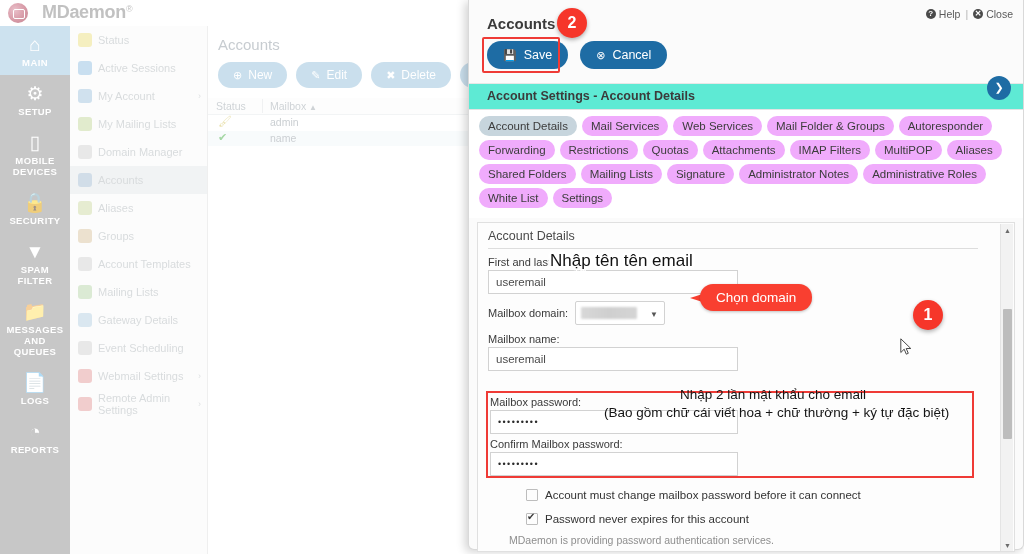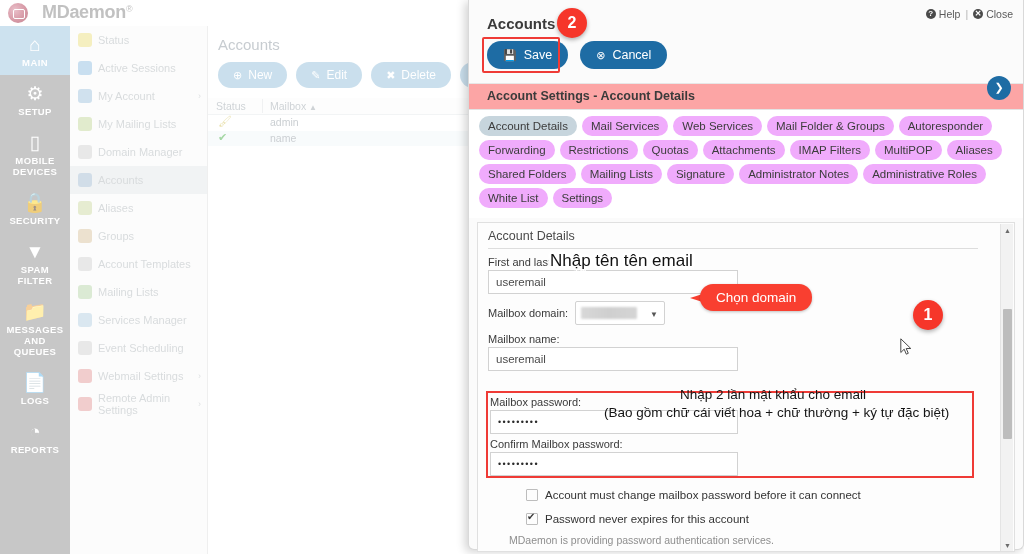--- a/index.html
+++ b/index.html
@@ -189,21 +189,21 @@
     position: absolute; left: 13px; top: 37px;
     width: 78px; height: 36px;
     border: 2px solid #ef3b36;
     border-radius: 2px;
     pointer-events: none;
   }
 
   .section-bar {
     position: relative;
     height: 26px;
-    background: #fca5a5;
+    background: #5eead4;
     border-bottom: 1px solid #e3e3e3;
   }
   .section-bar-text {
     position: absolute; left: 18px; top: 5px;
     font-size: 12.5px; font-weight: bold; color: #3b3b3b;
   }
   .collapse-btn {
     position: absolute; right: 12px; top: -8px;
     width: 24px; height: 24px; border-radius: 50%;
     background: #1e6ca4; color: #fff;
@@ -461,21 +461,21 @@
         <div class="menu-item">
           <span class="menu-ico" style="background: rgb(203, 203, 203);"></span>
           <span>Account Templates</span>
         </div>
         <div class="menu-item">
           <span class="menu-ico" style="background: rgb(169, 207, 154);"></span>
           <span>Mailing Lists</span>
         </div>
         <div class="menu-item">
           <span class="menu-ico" style="background: rgb(167, 200, 221);"></span>
-          <span>Services Manager</span>
+          <span>Gateway Details</span>
         </div>
         <div class="menu-item">
           <span class="menu-ico" style="background: rgb(201, 201, 201);"></span>
           <span>Event Scheduling</span>
         </div>
         <div class="menu-item">
           <span class="menu-ico" style="background: rgb(224, 138, 138);"></span>
           <span>Webmail Settings</span>
           <span class="menu-caret">›</span>
         </div>

